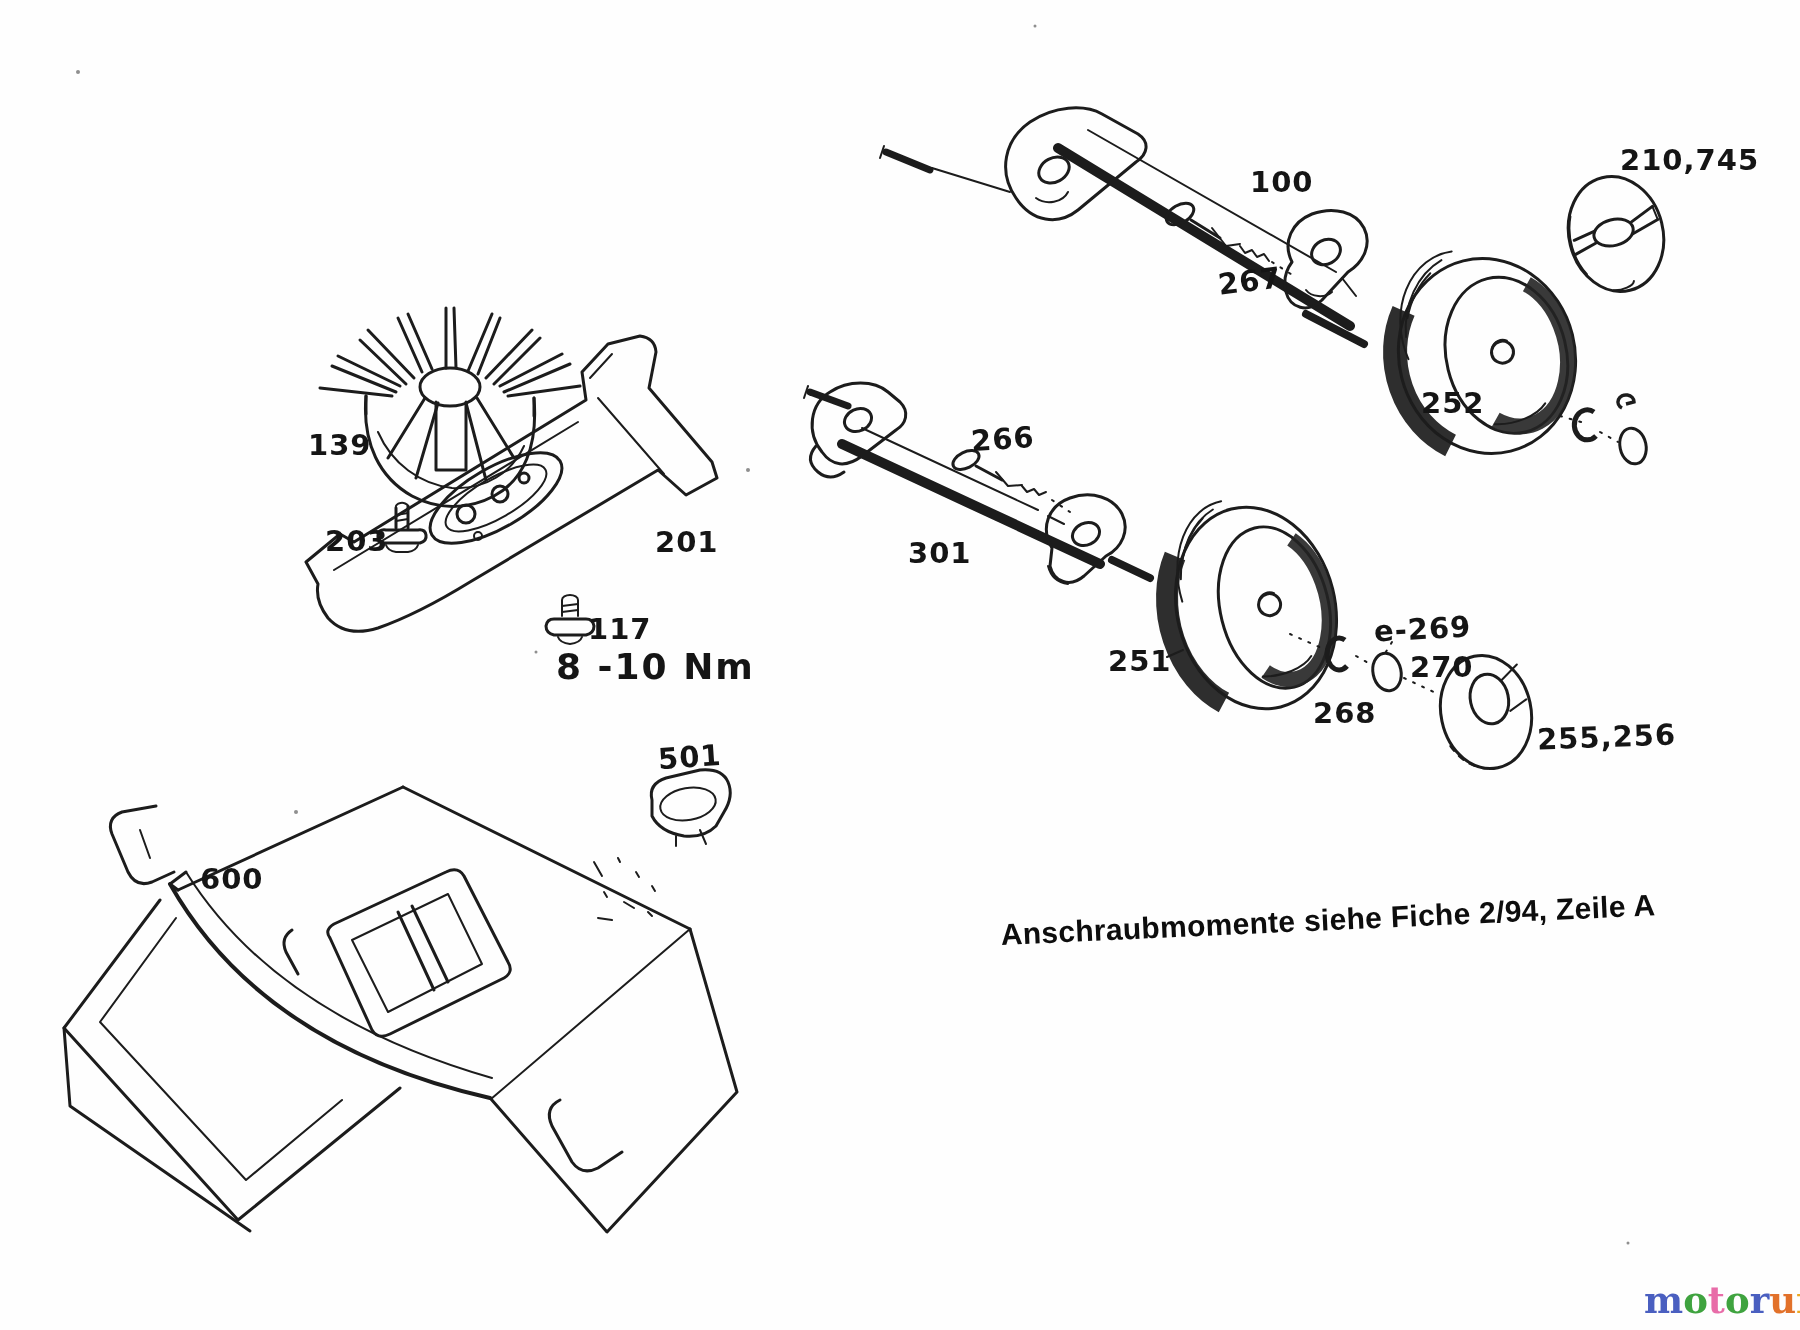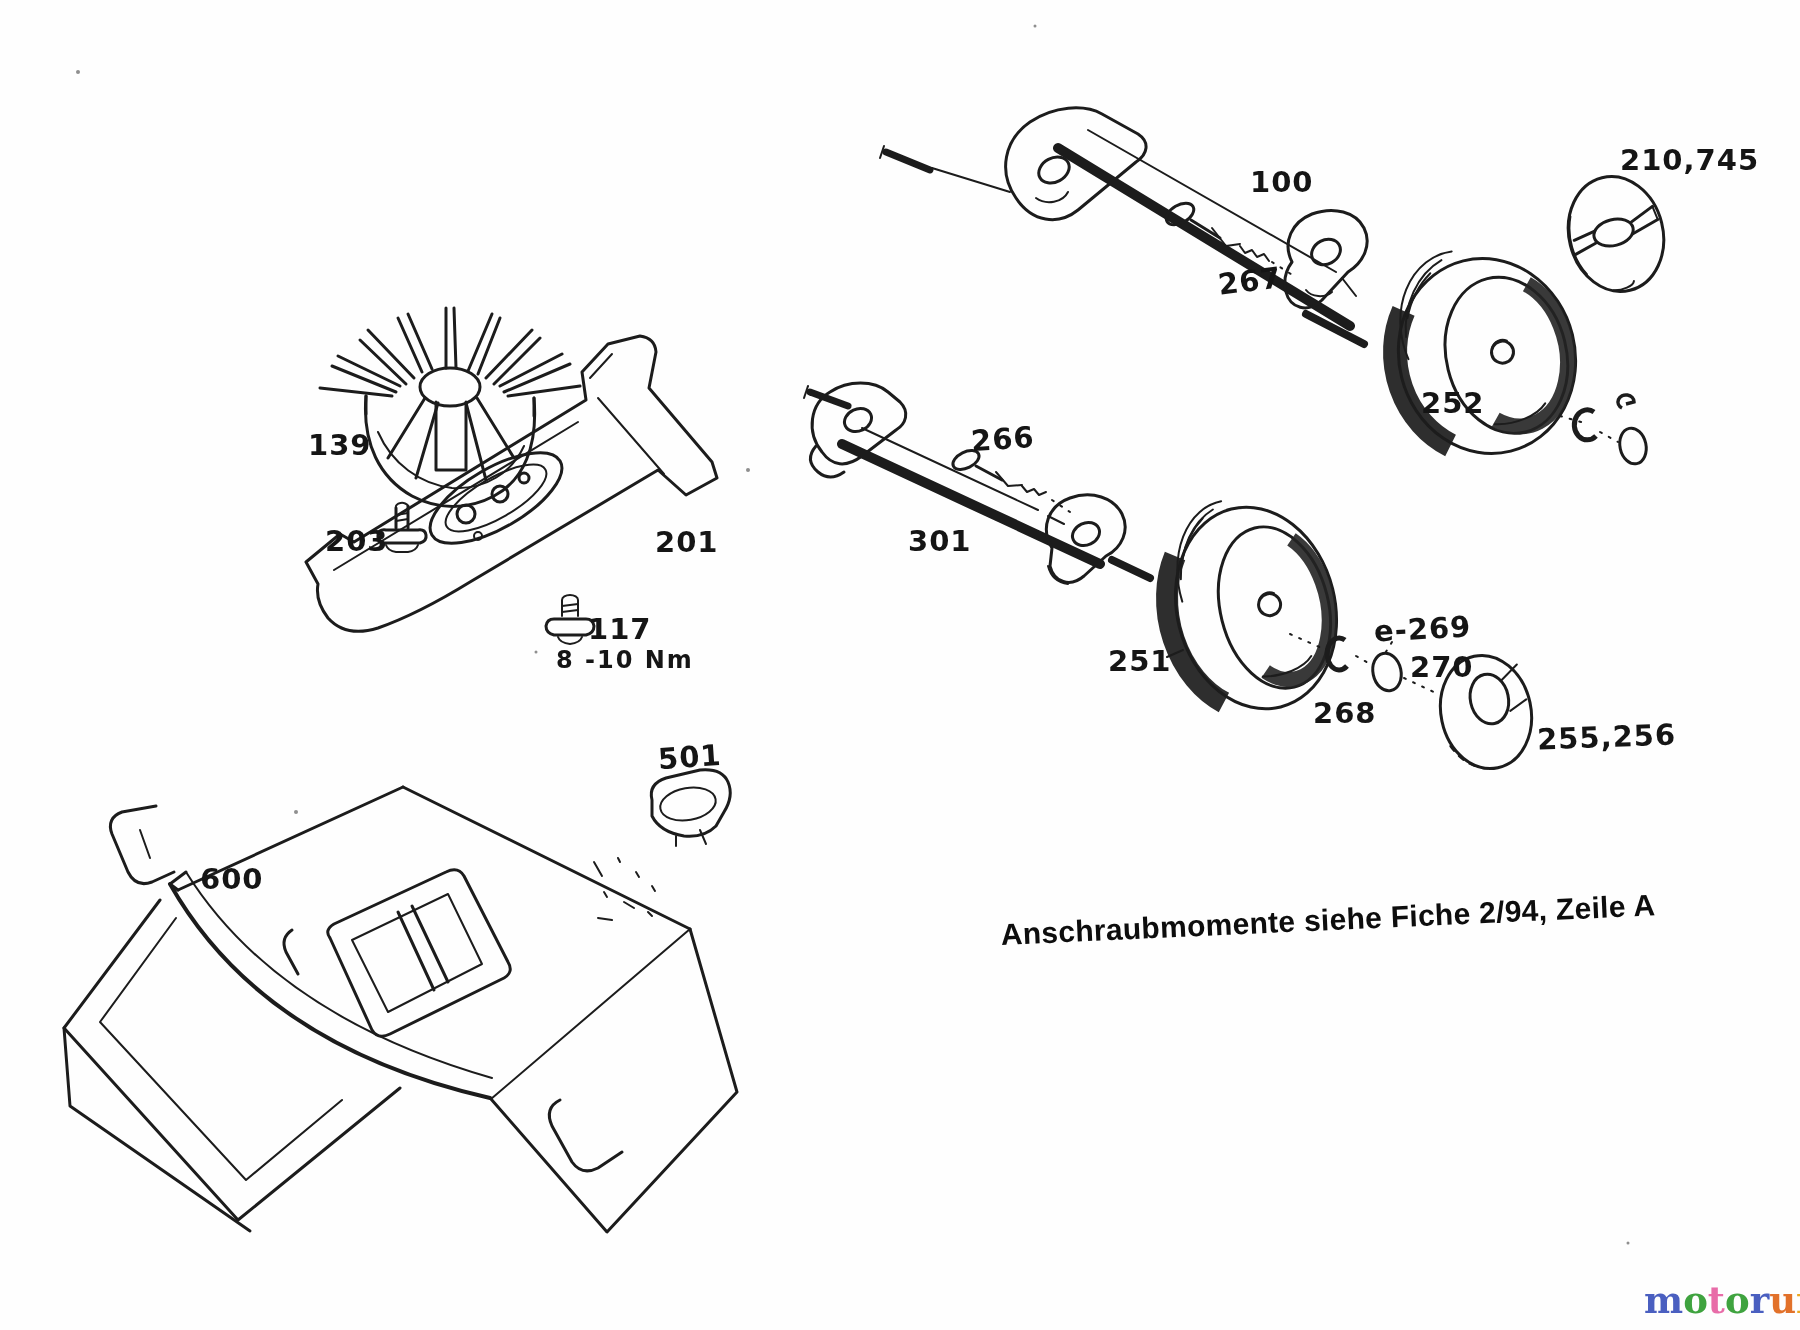--- a/index.html
+++ b/index.html
@@ -9,21 +9,21 @@
   }
   .canvas svg { position:absolute; left:0; top:0; }
   .ln   { fill:none; stroke:#1c1c1c; stroke-width:3; stroke-linecap:round; stroke-linejoin:round; }
   .thin { stroke-width:2; }
   .dot  { stroke-dasharray:2 8; }
   .dash { stroke-dasharray:6 7; }
   .plabel {
     position:absolute; font-weight:600; font-size:29px; letter-spacing:1px;
     color:#151515; white-space:nowrap;
   }
-  .torque { font-size:24px; letter-spacing:2px; }
+  .torque { font-size:36px; letter-spacing:2px; }
   .note {
     position:absolute; left:1000px; top:918px;
     font-family:"Liberation Sans", sans-serif; font-weight:bold; font-size:30px;
     color:#0d0d0d; white-space:nowrap; letter-spacing:0.3px;
     transform:rotate(-2.6deg); transform-origin:left top;
   }
   .watermark {
     position:absolute; left:1644px; top:1282px; display:flex; align-items:baseline;
     font-family:"DejaVu Serif", serif; font-weight:bold; font-size:37px; line-height:1;
   }
@@ -225,21 +225,21 @@
   <div class="plabel" style="left:325px;top:524px">203</div>
   <div class="plabel" style="left:655px;top:525px">201</div>
   <div class="plabel" style="left:588px;top:612px">117</div>
   <div class="plabel torque" style="left:556px;top:646px">8 -10 Nm</div>
   <div class="plabel" style="left:200px;top:862px">600</div>
   <div class="plabel" style="left:658px;top:740px;transform:rotate(-4deg)">501</div>
   <div class="plabel" style="left:1250px;top:165px">100</div>
   <div class="plabel" style="left:1218px;top:264px;transform:rotate(-7deg)">267</div>
   <div class="plabel" style="left:1421px;top:386px">252</div>
   <div class="plabel" style="left:1620px;top:143px">210,745</div>
-  <div class="plabel" style="left:908px;top:524px">301</div>
+  <div class="plabel" style="left:908px;top:536px">301</div>
   <div class="plabel" style="left:971px;top:422px;transform:rotate(-4deg)">266</div>
   <div class="plabel" style="left:1108px;top:644px">251</div>
   <div class="plabel" style="left:1313px;top:696px">268</div>
   <div class="plabel" style="left:1374px;top:612px;transform:rotate(-3deg)">e-269</div>
   <div class="plabel" style="left:1410px;top:650px">270</div>
   <div class="plabel" style="left:1537px;top:720px;transform:rotate(-2deg)">255,256</div>
 
   <div class="note">Anschraubmomente siehe Fiche 2/94, Zeile A</div>
 
   <div class="watermark">

